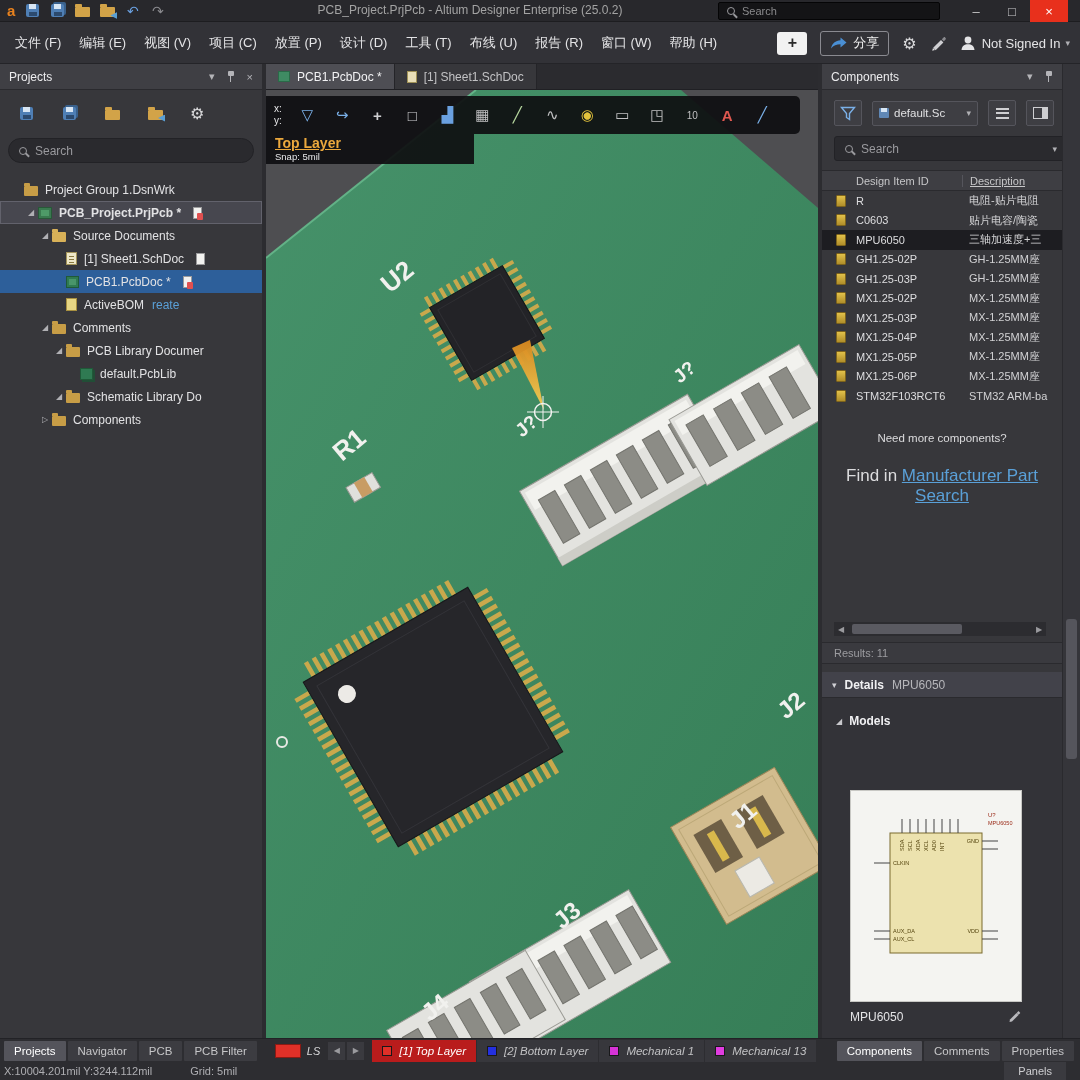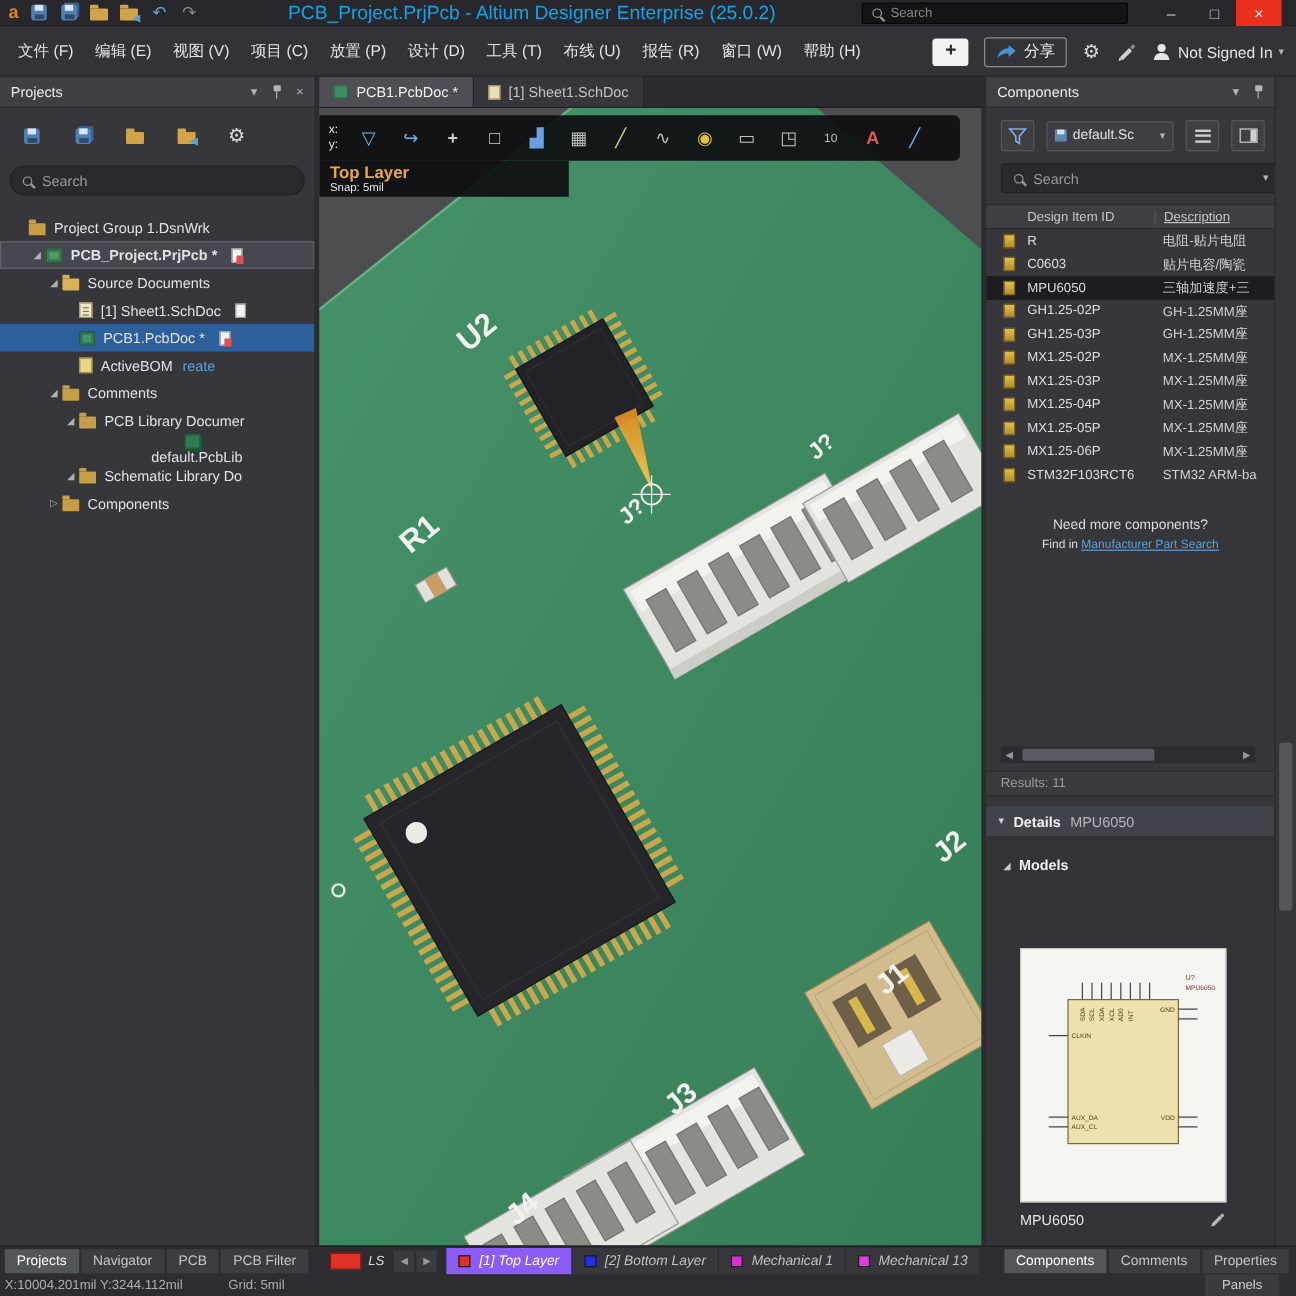--- a/index.html
+++ b/index.html
@@ -11,21 +11,21 @@
 .tbicon{margin-right:8px;display:inline-flex;align-items:center;justify-content:center;width:17px;height:17px;}
 .glyph-undo{color:#6aa0e0;font-size:14px;}
 .glyph-redo{color:#8a8a8e;font-size:14px;}
 .i-floppy,.i-floppy-stack{position:relative;width:13px;height:13px;background:#4f7fb5;border-radius:2px;}
 .i-floppy::before,.i-floppy-stack::before{content:"";position:absolute;left:3px;top:0;width:7px;height:5px;background:#d8e6f4;}
 .i-floppy::after,.i-floppy-stack::after{content:"";position:absolute;left:2.5px;bottom:1px;width:8px;height:4px;background:#2c4a6e;}
 .i-floppy-stack{box-shadow:2px -2px 0 0 #3a618c;}
 .i-folder,.i-folder2{position:relative;width:15px;height:10px;background:#d2a348;border-radius:1px;margin-top:3px;}
 .i-folder::before,.i-folder2::before{content:"";position:absolute;left:0;top:-3px;width:7px;height:3px;background:#d2a348;border-radius:1px 1px 0 0;}
 .i-folder2::after{content:"";position:absolute;right:-2px;bottom:-2px;width:7px;height:7px;background:#5a9fd4;clip-path:polygon(0 50%,100% 0,100% 100%);}
-.tb-title{position:absolute;left:240px;width:460px;text-align:left;color:#0ea5e9;font-size:16px;top:3px;white-space:nowrap;}
+.tb-title{position:absolute;left:240px;width:460px;text-align:center;color:#a3a3a3;font-size:12px;top:3px;white-space:nowrap;}
 .tb-search{position:absolute;left:718px;top:2px;width:222px;height:18px;background:#141416;border:1px solid #050506;border-radius:2px;display:flex;align-items:center;gap:7px;padding:0 8px;color:#8a8a8c;font-size:11px;}
 .mag{width:8px;height:8px;border:1.5px solid #9a9a9e;border-radius:50%;position:relative;flex:none;}
 .mag::after{content:"";position:absolute;width:5px;height:1.5px;background:#9a9a9e;transform:rotate(45deg);right:-4px;bottom:-2px;}
 .wbtns{position:absolute;right:12px;top:0;display:flex;height:22px;}
 .wb{width:36px;height:22px;display:flex;align-items:center;justify-content:center;color:#c8c8ca;font-size:13px;}
 .wb.close{background:#e8301c;color:#fff;width:38px;}
 
 .menubar{position:absolute;left:0;top:22px;width:1080px;height:42px;background:#323237;border-bottom:1px solid #242428;display:flex;align-items:center;z-index:50;}
 .menu-items{display:flex;margin-left:6px;}
 .menu-item{padding:0 9px;font-size:13px;color:#e4e4e6;line-height:40px;}
@@ -78,21 +78,21 @@
 .doctab{display:flex;align-items:center;gap:7px;padding:0 12px;font-size:12px;color:#c2c2c4;background:#37373b;border-right:1px solid #242428;}
 .doctab.active{background:#4e4e54;color:#f2f2f4;}
 .dt-pcb{width:12px;height:11px;background:#3f8b63;border:1px solid #2a6a48;}
 .dt-sch{width:10px;height:12px;background:#e9dfb8;border:1px solid #a09257;}
 #canvas{position:absolute;left:0;top:26px;width:552px;height:948px;background:#4e4e51;overflow:hidden;}
 #pcb-svg{position:absolute;left:0;top:0;}
 #hud{position:absolute;left:0;top:6px;width:534px;height:38px;background:rgba(15,15,17,0.93);border-radius:0 5px 5px 0;display:flex;align-items:center;z-index:5;}
 .hud-xy{margin:0 8px 0 8px;font-size:10px;color:#e8e8ea;line-height:12px;}
 .hud-icon{width:35px;text-align:center;font-size:15px;flex:none;}
 #layer-overlay{position:absolute;left:0;top:44px;width:208px;height:30px;background:rgba(15,15,17,0.93);padding:1px 0 0 9px;z-index:5;}
-.layer-name{color:#eba83d;font-weight:bold;font-size:14px;line-height:16px;}
+.layer-name{color:#eba83d;font-weight:bold;font-size:14px;line-height:16px;text-decoration:underline;}
 .snap{color:#e8e8ea;font-size:9.5px;line-height:11px;}
 
 #components-panel{position:absolute;left:822px;top:64px;width:258px;height:974px;background:#37373b;}
 .cp-toolbar{height:46px;display:flex;align-items:center;padding-left:12px;gap:10px;}
 .sq-btn{width:28px;height:26px;background:#3e3e43;border:1px solid #55555c;border-radius:2px;display:flex;align-items:center;justify-content:center;}
 .file-dd{width:106px;height:25px;background:#3e3e43;border:1px solid #55555c;border-radius:2px;display:flex;align-items:center;gap:5px;padding:0 6px;font-size:11.5px;color:#e0e0e2;}
 .file-dd .dd{margin-left:auto;}
 .mini-floppy{width:10px;height:10px;background:#5f87b5;border-radius:1px;position:relative;flex:none;}
 .mini-floppy::before{content:"";position:absolute;left:2px;top:0;width:6px;height:4px;background:#d8e6f4;}
 .burger{width:13px;height:11px;border-top:2px solid #cfcfd2;border-bottom:2px solid #cfcfd2;position:relative;}
@@ -103,21 +103,21 @@
 .cp-search .dd{margin-left:auto;}
 .cmp-header{margin-top:9px;height:21px;background:#3e3e43;border-top:1px solid #2a2a2e;border-bottom:1px solid #2a2a2e;display:flex;align-items:center;font-size:11px;color:#c6c6c8;}
 .cmp-header .c1{padding-left:34px;width:140px;}
 .cmp-header .c2{border-left:1px solid #55555c;padding-left:7px;text-decoration:underline;}
 .comp-row{height:19.5px;display:flex;align-items:center;font-size:11px;color:#dedee0;}
 .comp-row.sel{background:#1d1d21;}
 .ci-chip{width:10px;height:12px;margin:0 10px 0 14px;background:linear-gradient(180deg,#e2c14a,#b08e2a);border:1px solid #7e641c;border-radius:1px;flex:none;}
 .cid{width:106px;white-space:nowrap;overflow:hidden;}
 .cdesc{width:90px;padding-left:7px;white-space:nowrap;overflow:hidden;color:#d2d2d4;}
 .need-more{text-align:center;margin-top:26px;font-size:11.5px;color:#dcdcde;width:240px;}
-.find-row{text-align:center;margin-top:5px;font-size:10px;color:#dcdcde;width:240px;}
+.find-row{text-align:center;margin-top:22px;font-size:17px;color:#dcdcde;width:240px;}
 .link{color:#5aa0d8;text-decoration:underline;}
 .hscroll{position:absolute;left:12px;width:212px;top:558px;height:14px;background:#2c2c30;display:flex;align-items:center;justify-content:space-between;}
 .hs-thumb{position:absolute;left:18px;width:110px;height:10px;background:#5a5a61;border-radius:2px;}
 .hs-arrow{width:14px;text-align:center;font-size:8px;color:#9a9a9e;}
 .results-bar{position:absolute;left:0;width:240px;top:578px;height:22px;background:#3a3a3f;border-top:1px solid #2a2a2e;border-bottom:1px solid #2a2a2e;display:flex;align-items:center;padding-left:12px;font-size:11px;color:#9c9ca0;}
 .details-hdr{position:absolute;left:0;width:240px;top:608px;height:26px;background:#42424a;border-bottom:1px solid #2a2a2e;display:flex;align-items:center;gap:8px;padding-left:10px;}
 .details-hdr .chev{font-size:9px;color:#d0d0d4;}
 .details-hdr .lbl{font-weight:bold;font-size:12px;color:#f0f0f2;}
 .details-hdr .val{font-size:12px;color:#b6b6ba;}
 .details-body{position:absolute;left:0;width:240px;top:634px;bottom:0;background:#333338;}
@@ -133,21 +133,21 @@
 #bottombar{position:absolute;left:0;top:1038px;width:1080px;height:24px;background:#2d2d31;border-top:1px solid #222226;display:flex;align-items:center;z-index:40;}
 .btab{height:20px;padding:0 10px;background:#3c3c41;color:#c6c6c8;font-size:11.5px;display:flex;align-items:center;margin-right:2px;border-radius:1px;white-space:nowrap;}
 .btab.active{background:#54545b;color:#fff;}
 #panel-tabs-left{display:flex;margin-left:4px;}
 #layer-area{display:flex;align-items:center;margin-left:16px;font-style:italic;}
 .ls-swatch{width:26px;height:14px;background:#e03028;border:1px solid #8a1a14;}
 .ls-label{margin:0 8px 0 6px;font-size:11px;color:#d8d8da;}
 .nav-btn{width:17px;height:18px;background:#3a3a3f;color:#9a9a9e;font-size:8px;display:flex;align-items:center;justify-content:center;margin-right:2px;}
 #layer-tabs{display:flex;margin-left:6px;}
 .ltab{height:22px;display:flex;align-items:center;gap:7px;padding:0 10px;background:#37373c;color:#c2c2c4;font-size:11.5px;margin-right:1px;white-space:nowrap;}
-.ltab.active{background:#8b5cf6;color:#fff;text-align:right;}
+.ltab.active{background:#b91c1c;color:#fff;text-align:right;}
 .lsw{width:10px;height:10px;border:1px solid #18181a;flex:none;}
 #panel-buttons-right{position:absolute;right:4px;display:flex;}
 #statusbar{position:absolute;left:0;top:1062px;width:1080px;height:18px;background:#2d2d31;display:flex;align-items:center;color:#aeaeb2;font-size:11px;z-index:40;}
 #statusbar .coords{margin-left:4px;}
 #statusbar .grid{margin-left:38px;}
 .panels-btn{position:absolute;right:14px;top:0;height:18px;padding:0 14px;background:#3a3a3f;display:flex;align-items:center;color:#cfcfd2;font-size:11px;}
 </style>
 </head>
 <body>
 
@@ -284,21 +284,21 @@
         <div class="tree-row" style="padding-left: 38px;">
           <span class="tree-arrow">◢</span>
           <span class="ti ti-folder"></span>
           <span class="tree-label">Comments</span>
         </div>
         <div class="tree-row" style="padding-left: 52px;">
           <span class="tree-arrow">◢</span>
           <span class="ti ti-folder"></span>
           <span class="tree-label">PCB Library Documer</span>
         </div>
-        <div class="tree-row" style="padding-left: 66px; flex-direction: column;">
+        <div class="tree-row" style="padding-left: 66px;">
           <span class="tree-arrow"></span>
           <span class="ti ti-pcblib"></span>
           <span class="tree-label">default.PcbLib</span>
         </div>
         <div class="tree-row" style="padding-left: 52px;">
           <span class="tree-arrow">◢</span>
           <span class="ti ti-folder"></span>
           <span class="tree-label">Schematic Library Do</span>
         </div>
         <div class="tree-row" style="padding-left: 38px;">

